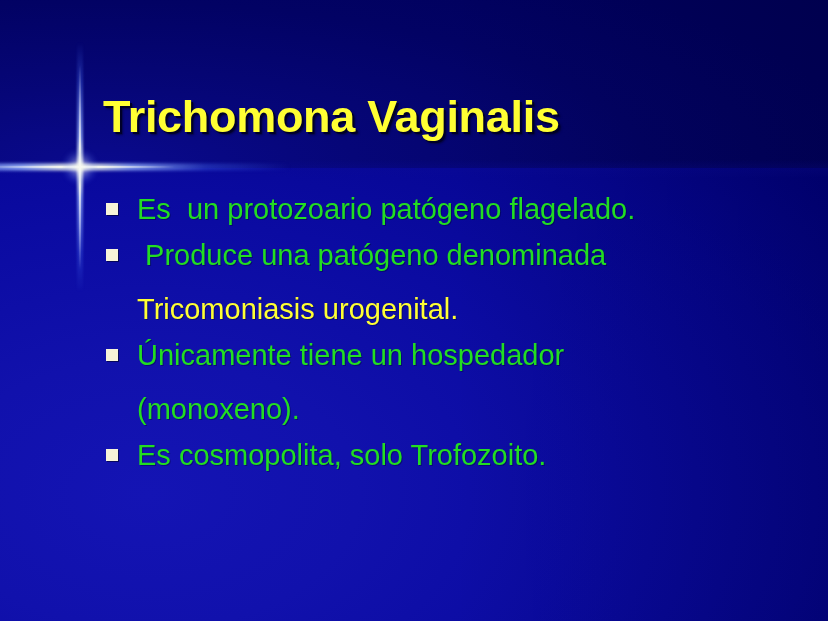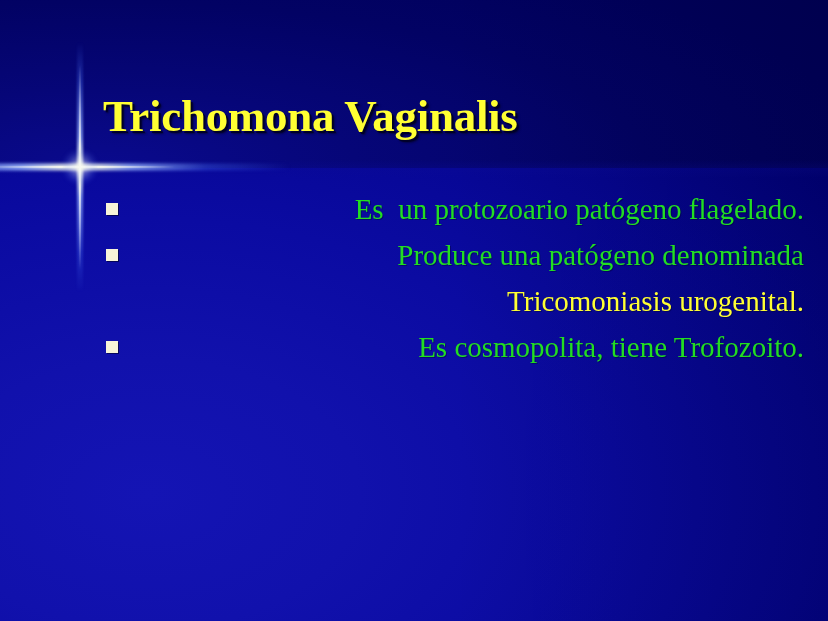--- a/index.html
+++ b/index.html
@@ -6,21 +6,21 @@
   html, body {
     margin: 0;
     padding: 0;
     background: #101010;
   }
   #slide {
     position: relative;
     width: 828px;
     height: 621px;
     overflow: hidden;
-    font-family: Liberation Serif, serif;
+    font-family: Liberation Sans, sans-serif;
     background: #7f1d1d;
   }
 
   
   .bg-base {
     position: absolute;
     inset: 0;
     background: #00007a;
   }
   
@@ -176,21 +176,20 @@
   .body {
     position: absolute;
     left: 104px;
     top: 186px;
     width: 700px;
   }
   .bullet-row {
     position: relative;
     display: block;
     min-height: 44px;
-    text-align: right;
   }
   .bullet-marker {
     position: absolute;
     left: 2px;
     top: 17px;
     width: 12px;
     height: 12px;
     background: #f7f4d8;
     box-shadow: 1px 1px 0 rgba(0,0,30,0.55);
   }
@@ -198,20 +197,21 @@
     display: block;
     margin-left: 33px;
     font-size: 29px;
     line-height: 46px;
     color: #22dd22;
     text-shadow: 1px 1px 0 rgba(0,0,40,0.38);
     white-space: pre-wrap;
   }
   .bullet-text .cont {
     display: block;
+    margin-top: 8px;
   }
   .bullet-text .yellow {
     color: #ffff33;
   }
 </style>
 </head>
 <body>
 
 <div id="slide">
 
@@ -238,20 +238,24 @@
       <span class="bullet-marker"></span>
       <span class="bullet-text"><span>Es  un protozoario patógeno flagelado.</span></span>
     </div>
 
 
     <div class="bullet-row">
       <span class="bullet-marker"></span>
       <span class="bullet-text"><span> Produce una patógeno denominada</span><span class="cont yellow">Tricomoniasis urogenital.</span></span>
     </div>
 
-
-    <div class="bullet-row">
-      <span class="bullet-marker"></span>
-      <span class="bullet-text"><span>Es cosmopolita, tiene Trofozoito.</span></span>
+    <div class="bullet-row">
+      <span class="bullet-marker"></span>
+      <span class="bullet-text"><span>Únicamente tiene un hospedador</span><span class="cont">(monoxeno).</span></span>
+    </div>
+
+    <div class="bullet-row">
+      <span class="bullet-marker"></span>
+      <span class="bullet-text"><span>Es cosmopolita, solo Trofozoito.</span></span>
     </div>
 
   </div>
 </div>
 
 </body></html>

